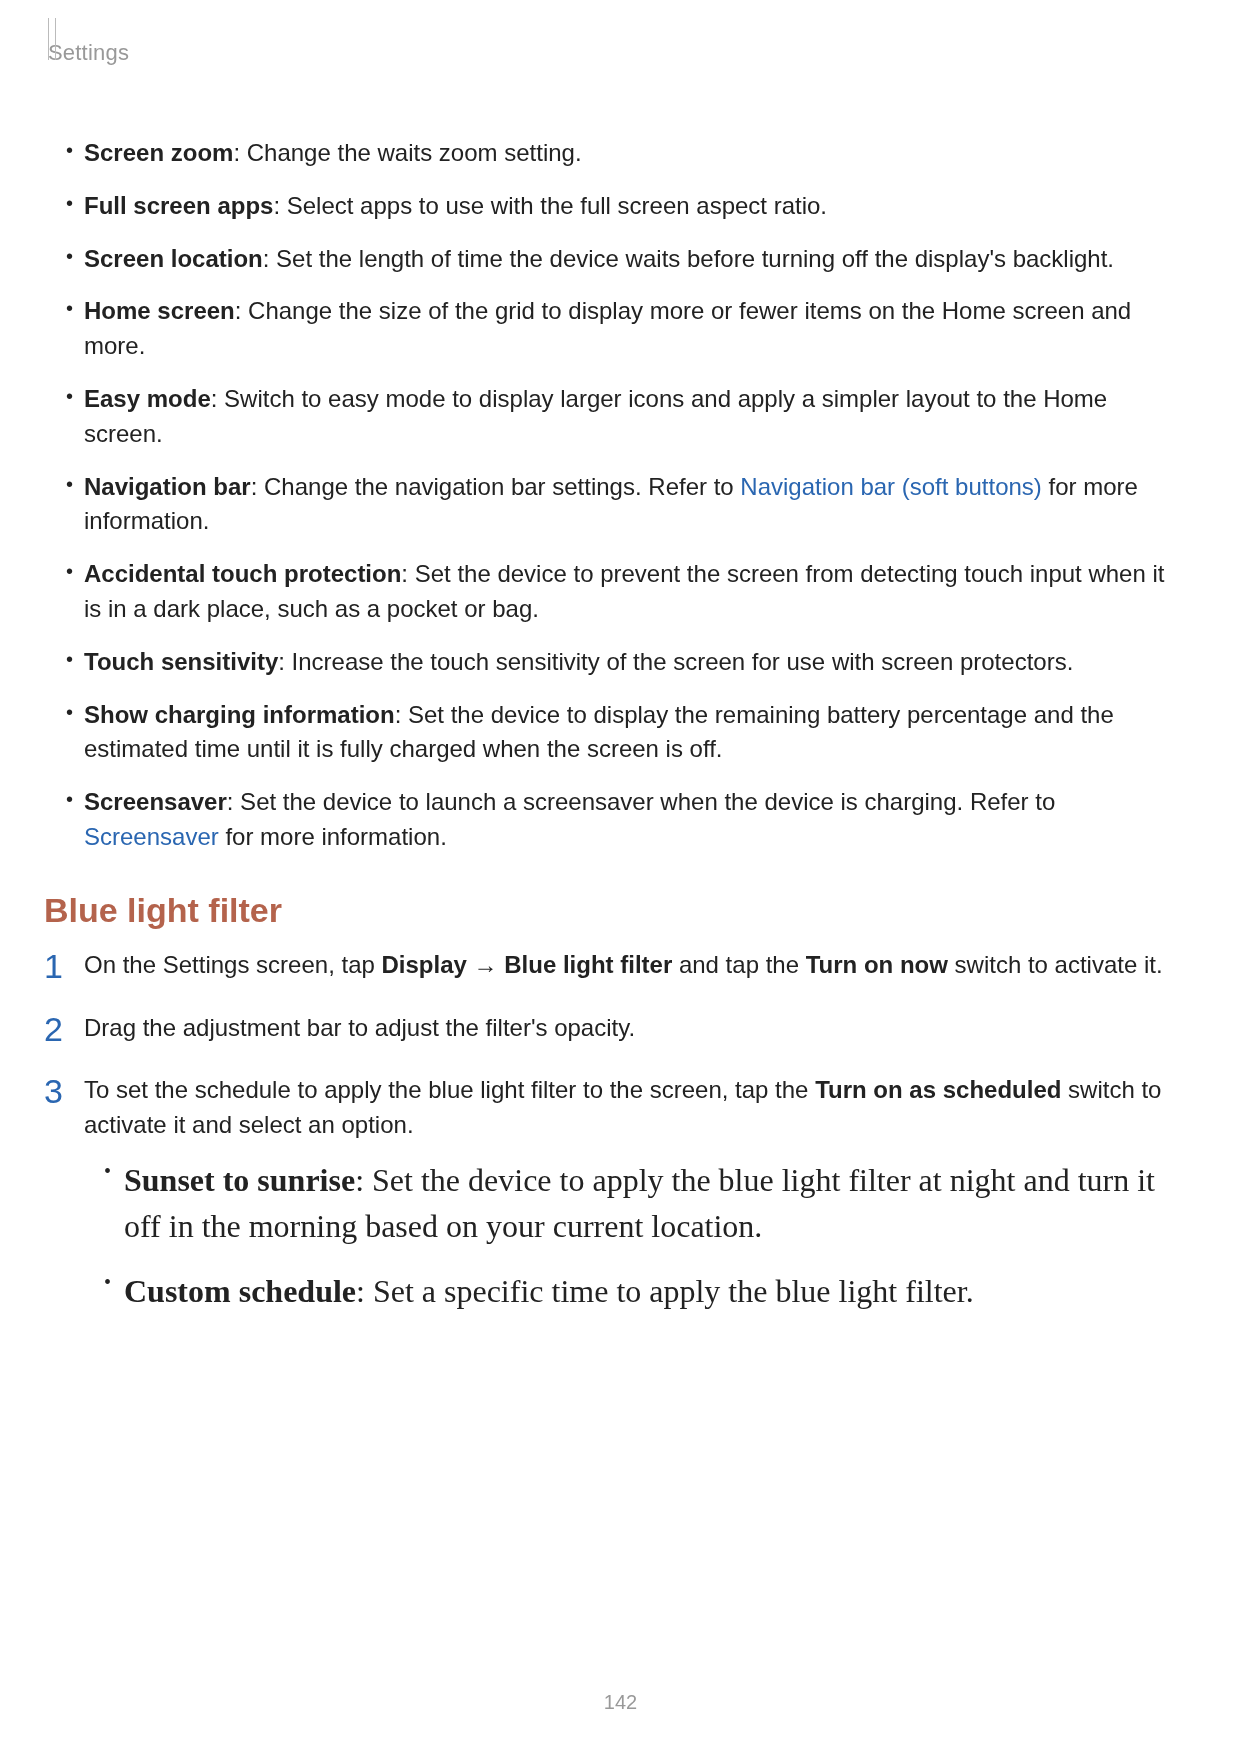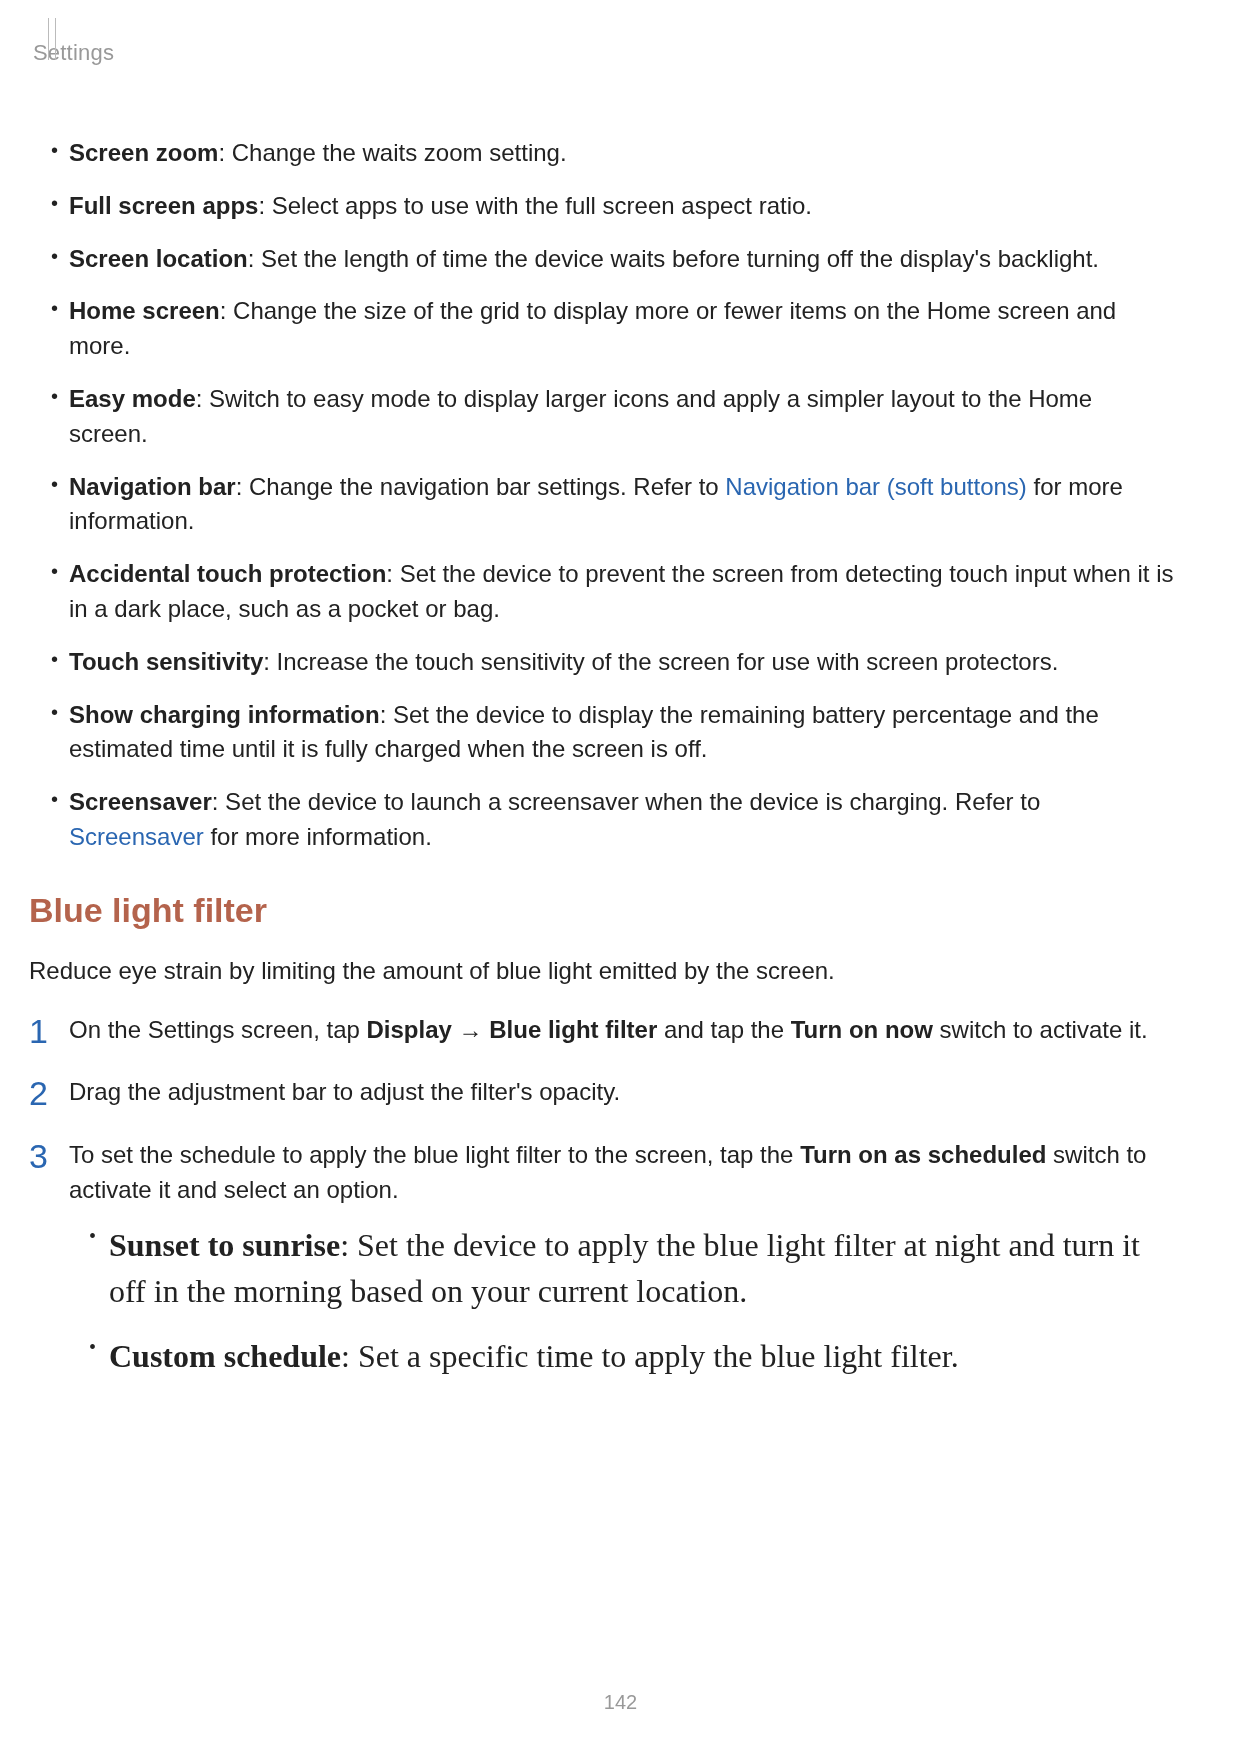--- a/index.html
+++ b/index.html
@@ -6,21 +6,21 @@
       margin: 0;
       padding: 0;
       font-family: -apple-system, BlinkMacSystemFont, "Segoe UI", Helvetica, Arial, sans-serif;
       background: #fff;
       color: #222;
       width: 1241px;
       height: 1754px;
       box-sizing: border-box;
     }
     .page {
-      padding: 40px 65px 30px 29px;
+      padding: 40px 65px 30px 44px;
       box-sizing: border-box;
     }
     .header-mark {
       position: absolute;
       top: 18px;
       left: 48px;
       width: 6px;
       height: 42px;
       border-left: 1px solid #bbb;
       border-right: 1px solid #bbb;
@@ -142,21 +142,20 @@
       <li><b>Home screen</b><span>: Change the size of the grid to display more or fewer items on the Home screen and more.</span></li>
       <li><b>Easy mode</b><span>: Switch to easy mode to display larger icons and apply a simpler layout to the Home screen.</span></li>
       <li><b>Navigation bar</b><span>: Change the navigation bar settings. Refer to </span><span class="link">Navigation bar (soft buttons)</span><span> for more information.</span></li>
       <li><b>Accidental touch protection</b><span>: Set the device to prevent the screen from detecting touch input when it is in a dark place, such as a pocket or bag.</span></li>
       <li><b>Touch sensitivity</b><span>: Increase the touch sensitivity of the screen for use with screen protectors.</span></li>
       <li><b>Show charging information</b><span>: Set the device to display the remaining battery percentage and the estimated time until it is fully charged when the screen is off.</span></li>
       <li><b>Screensaver</b><span>: Set the device to launch a screensaver when the device is charging. Refer to </span><span class="link">Screensaver</span><span> for more information.</span></li>
     </ul>
 
     <h2 class="section-heading">Blue light filter</h2>
-    <p class="intro-para">Reduce eye strain by limiting the amount of blue light emitted by the screen.</p>
 
     <ol class="numbered">
       <li class="step1">
         <span class="step-number"></span>
         <span>On the Settings screen, tap </span><b>Display</b><span> → </span><b>Blue light filter</b><span> and tap the </span><b>Turn on now</b><span> switch to activate it.</span>
       </li>
       <li class="step2">
         <span class="step-number"></span>
         <span>Drag the adjustment bar to adjust the filter's opacity.</span>
       </li>

